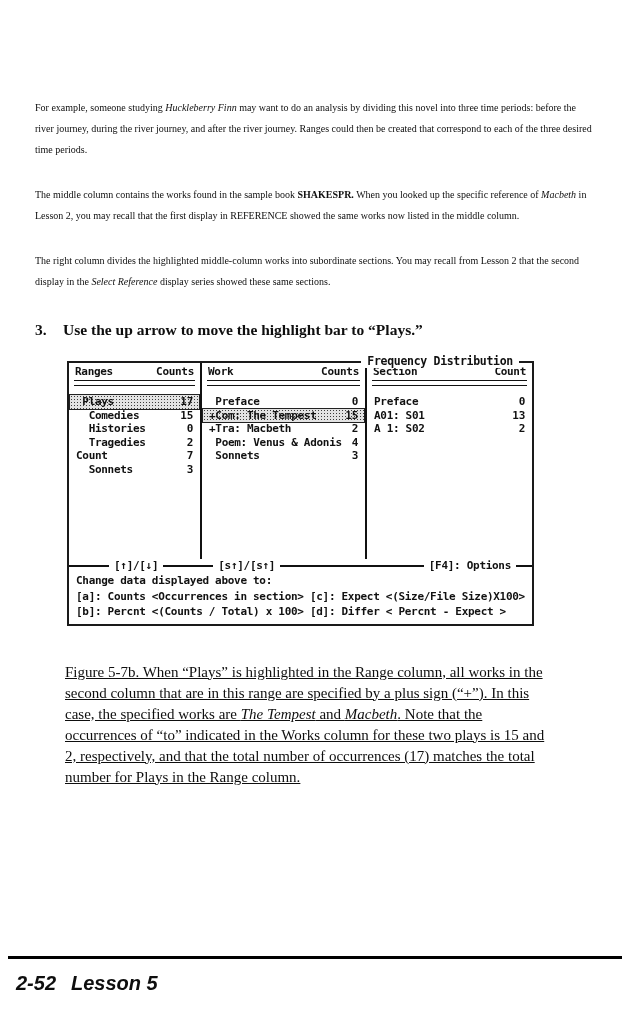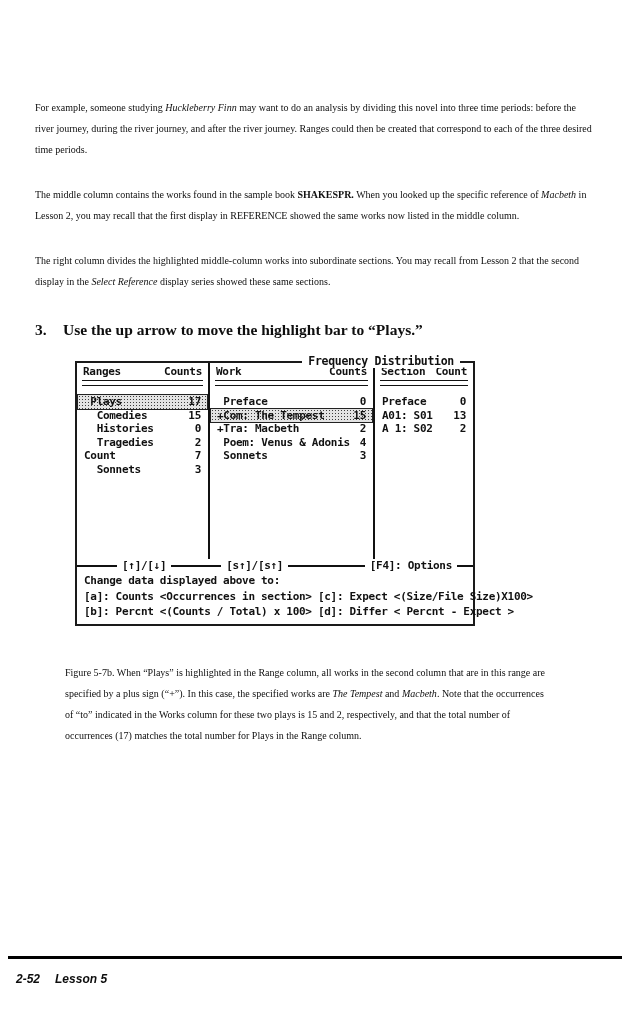--- a/index.html
+++ b/index.html
@@ -10,21 +10,21 @@
   .content{width:562px;margin-left:35px;}
   .para{font-size:10px;line-height:21px;margin:0 0 24px 0;text-align:left;}
   .para:first-child{margin-top:0;}
   #p1{padding-top:97px;}
   .seg-i{font-style:italic;}
   .seg-b{font-weight:bold;}
   .step{display:flex;font-weight:bold;font-size:15.5px;line-height:21px;margin:27px 0 21px 0;}
   .step .num{width:28px;flex:0 0 28px;}
 
   
-  .term-wrap{margin-left:40px;width:400px;}
+  .term-wrap{margin-left:32px;width:467px;}
   .term{
     font-family:"DejaVu Sans Mono", monospace;font-weight:bold;font-size:11px;
     color:#111;letter-spacing:-0.3px;position:relative;
   }
   .term-box{border:2px solid #1a1a1a;position:relative;background:#fff;}
   .term-title{
     position:absolute;top:-9px;right:13px;background:#fff;padding:0 6px;
     font-size:11.5px;white-space:pre;
   }
   .view-list{padding:6px 8px 0 8px;white-space:pre;line-height:14px;}
@@ -51,25 +51,25 @@
   .kseg{border-top:2px solid #111;height:0;}
   .kseg.s1{flex:0 0 40px;}
   .kseg.s2{flex:0 0 50px;}
   .kseg.s3{flex:1 1 auto;}
   .kseg.s4{flex:0 0 16px;}
   .key-label{padding:0 5px;white-space:pre;}
   .status{padding:1px 13px 4px 7px;}
   .status-line{white-space:pre;line-height:15.5px;}
 
   
-  .caption{margin:36px 0 12px 30px;width:487px;font-size:10px;line-height:21px;}
+  .caption{margin:36px 0 12px 30px;width:487px;font-size:15px;line-height:21px;text-decoration:underline;}
   .page-footer{position:absolute;left:8px;right:8px;top:956px;border-top:3px solid #000;}
   .footer-text{
     margin:13px 0 0 8px;font-family:"Liberation Sans", sans-serif;
-    font-weight:bold;font-style:italic;font-size:12px;display:flex;gap:15px;
+    font-weight:bold;font-style:italic;font-size:20px;display:flex;gap:15px;
   }
 </style>
 </head>
 <body>
 
 <div class="content">
 
   <p class="para" id="p1"><span>For example, someone studying </span><span class="seg-i">Huckleberry Finn</span><span> may want to do an analysis by dividing this novel into three time periods:  before the river journey, during the river journey, and after the river journey.  Ranges could then be created that correspond to each of the three desired time periods.</span></p>
   <p class="para"><span>The middle column contains the works found in the sample book </span><span class="seg-b">SHAKESPR.</span><span> When you looked up the specific reference of </span><span class="seg-i">Macbeth</span><span> in Lesson 2, you may recall that the first display in REFERENCE showed the same works now listed in the middle column.</span></p>
   <p class="para"><span>The right column divides the highlighted middle-column works into subordinate sections.  You may recall from Lesson 2 that the second display in the </span><span class="seg-i">Select Reference</span><span> display series showed these same sections.</span></p>

